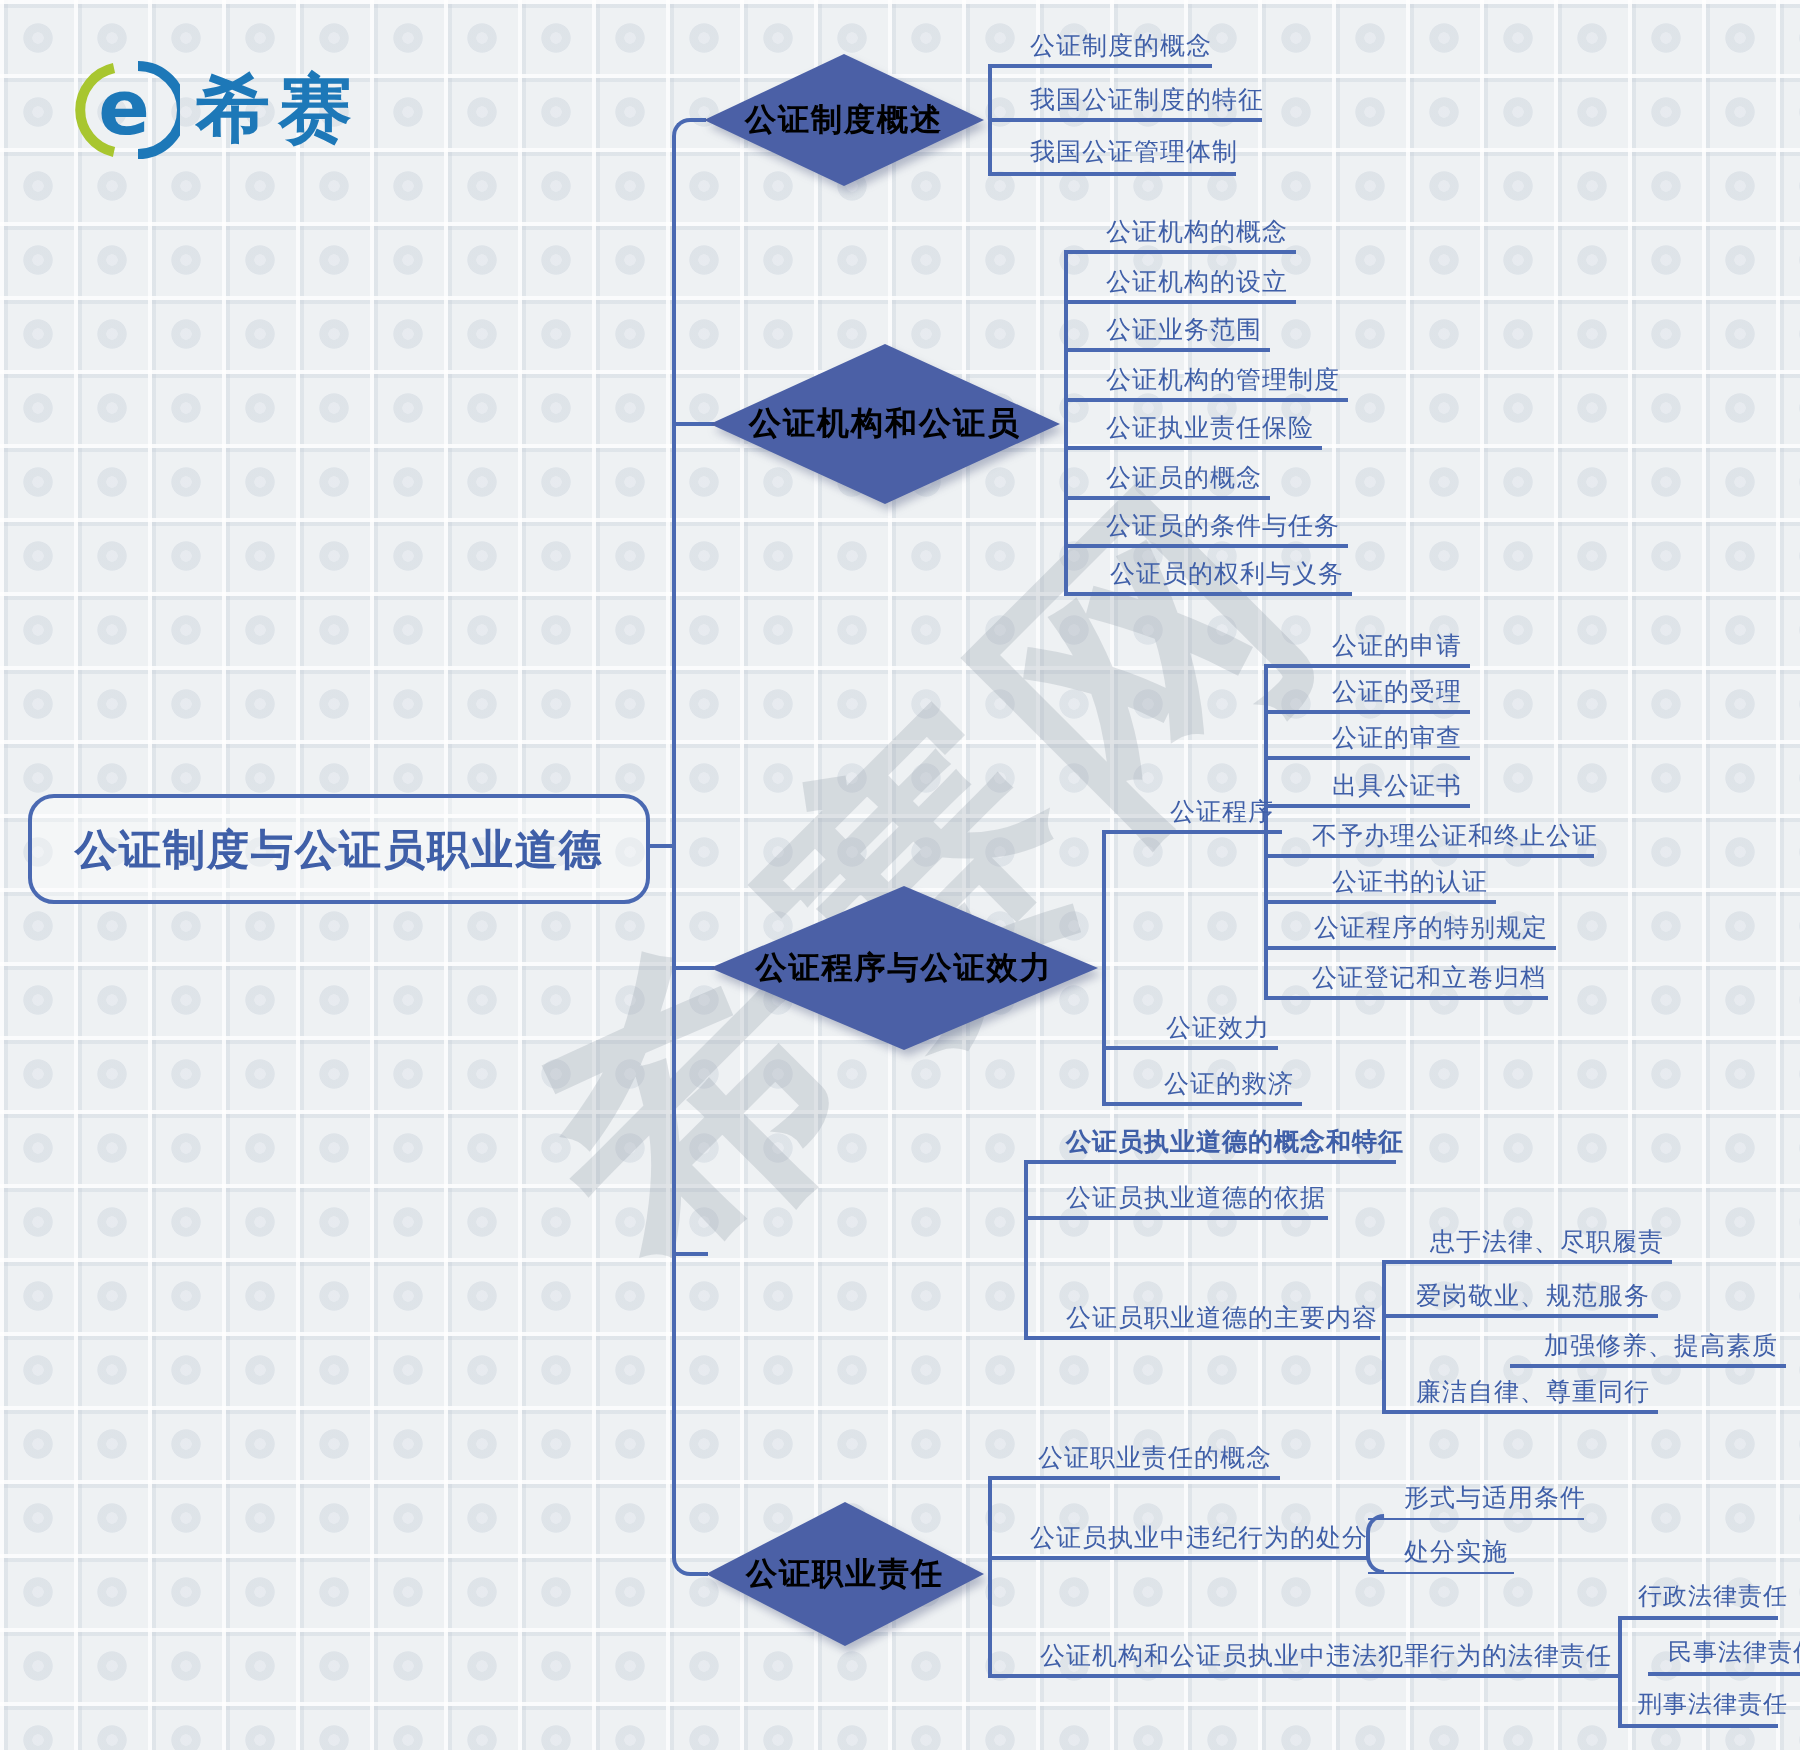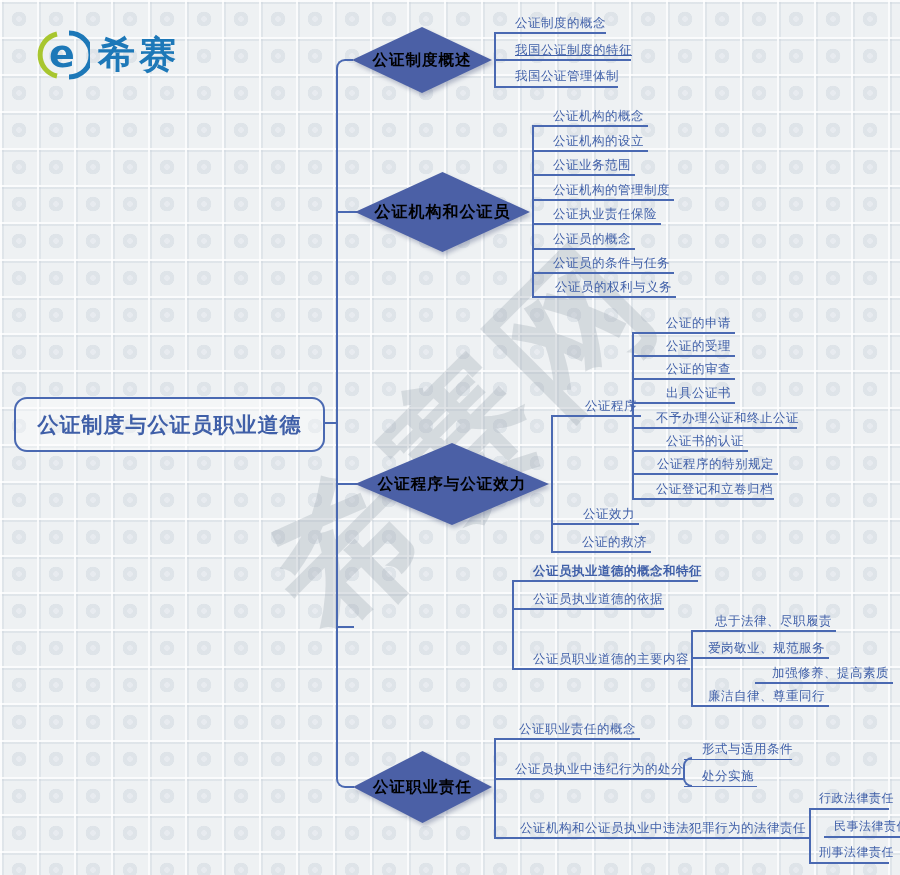--- a/index.html
+++ b/index.html
@@ -79,21 +79,21 @@
   </div>
   <div class="dwrap" style="left:355px;top:443px;width:194px;height:82px;">
     <div class="diamond" style="font-size:15.5px;">公证程序与公证效力</div>
   </div>
   <div class="dwrap" style="left:353px;top:751px;width:139px;height:72px;">
     <div class="diamond" style="font-size:15.5px;">公证职业责任</div>
   </div>
 
   <div class="vline" style="left:494px;top:32px;height:56px;"></div>
   <div class="leaf" style="left:494px;top:14px;width:112px;">公证制度的概念</div>
-  <div class="leaf" style="left:494px;top:41px;width:137px;text-decoration:underline;">我国公证制度的特征</div>
+  <div class="leaf" style="left:494px;top:41px;width:137px;">我国公证制度的特征</div>
   <div class="leaf" style="left:494px;top:68px;width:124px;font-family:Liberation Serif, serif;">我国公证管理体制</div>
 
   <div class="vline" style="left:532px;top:125px;height:173px;"></div>
   <div class="leaf" style="left:532px;top:107px;width:116px;">公证机构的概念</div>
   <div class="leaf" style="left:532px;top:132px;width:116px;">公证机构的设立</div>
   <div class="leaf" style="left:532px;top:156px;width:103px;">公证业务范围</div>
   <div class="leaf" style="left:532px;top:181px;width:142px;">公证机构的管理制度</div>
   <div class="leaf" style="left:532px;top:205px;width:129px;">公证执业责任保险</div>
   <div class="leaf" style="left:532px;top:230px;width:103px;">公证员的概念</div>
   <div class="leaf" style="left:532px;top:254px;width:142px;">公证员的条件与任务</div>

